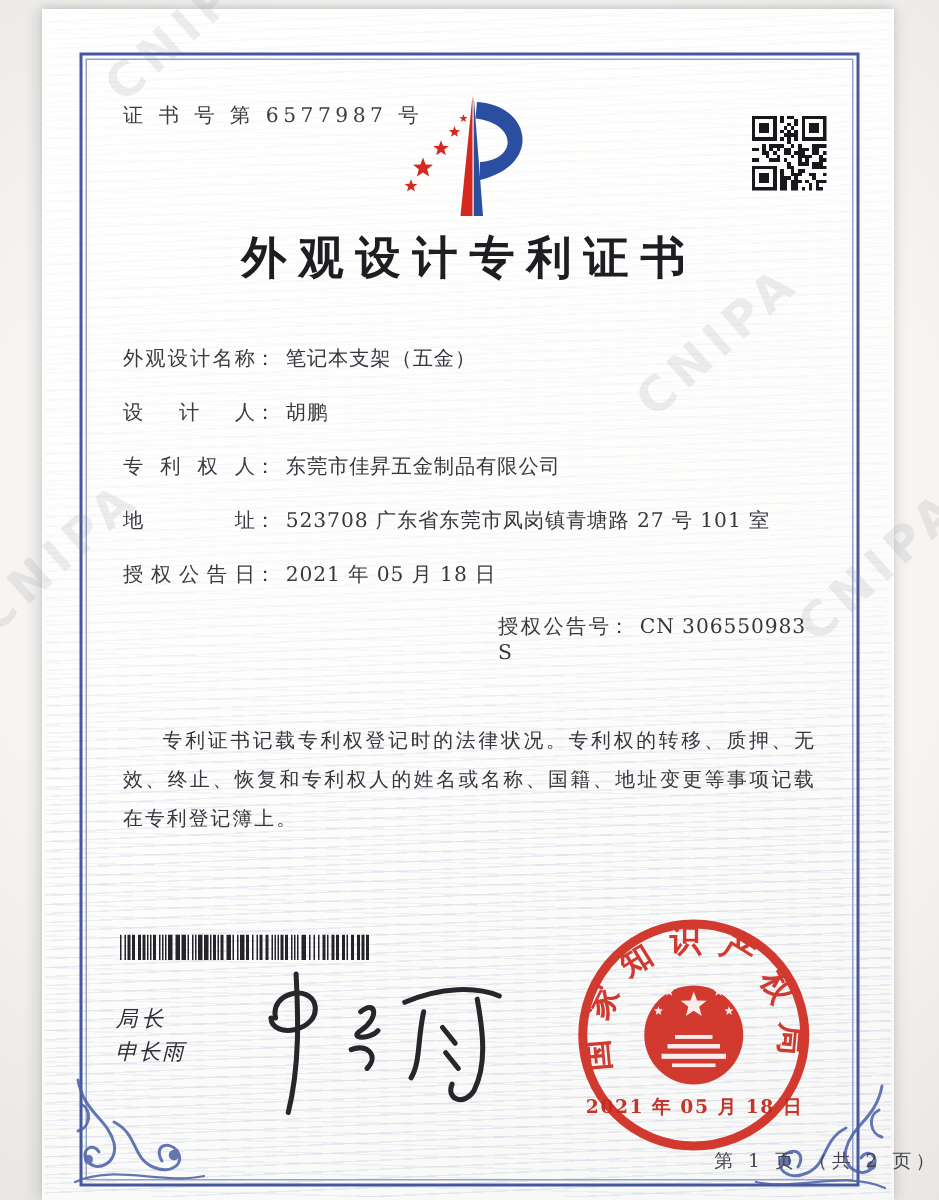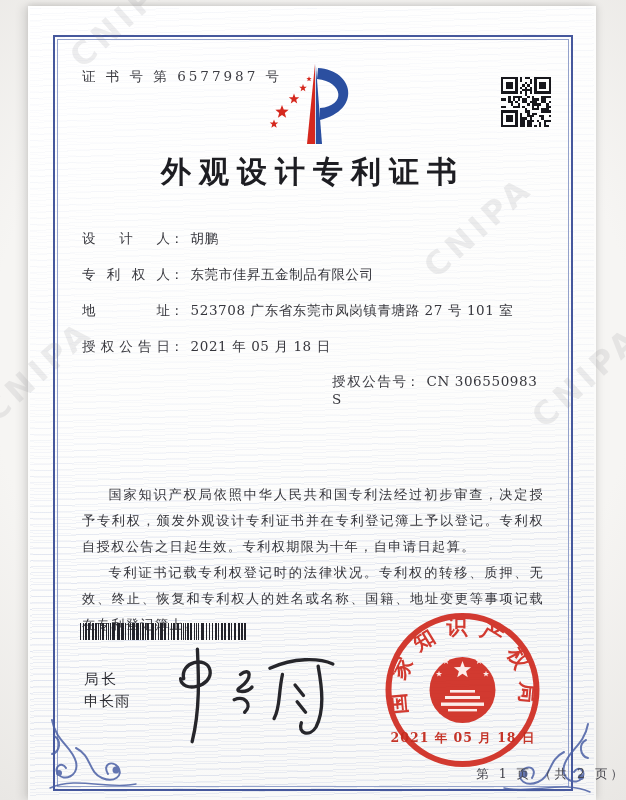--- a/index.html
+++ b/index.html
@@ -56,21 +56,21 @@
   .pair2 .f-lab{width:74px;}
 
   .paras{position:absolute;left:82px;top:482px;width:462px;}
   .paras p{
     margin:0;font-size:13.2px;line-height:26px;color:#36363c;
     text-indent:2em;text-align:justify;letter-spacing:1.4px;
   }
 
   .barcode{position:absolute;left:80px;top:623px;width:172px;height:17px;}
 
-  .sig-block{position:absolute;left:84px;top:670px;font-size:14.5px;color:#2e2e34;letter-spacing:3px;}
+  .sig-block{position:absolute;left:77px;top:670px;font-size:14.5px;color:#2e2e34;letter-spacing:3px;font-style:italic;}
   .sig-block .line2{margin-top:3px;letter-spacing:1px;}
   .signature{position:absolute;left:152px;top:643px;width:200px;height:105px;z-index:9;}
 
   .seal{position:absolute;left:378px;top:606px;width:170px;height:170px;z-index:12;mix-blend-mode:multiply;}
   .seal svg{position:absolute;inset:0;}
   .seal-date{
     position:absolute;left:0;top:124px;width:100%;text-align:center;
     font-size:12.5px;color:#c22a1d;letter-spacing:1px;font-weight:600;opacity:.95;
   }
 
@@ -363,38 +363,40 @@
         <rect x="14" y="20" width="1" height="1" fill="#17171c"></rect>
         <rect x="16" y="20" width="1" height="1" fill="#17171c"></rect>
         <rect x="18" y="20" width="1" height="1" fill="#17171c"></rect>
         <rect x="19" y="20" width="1" height="1" fill="#17171c"></rect>
       </svg>
 
     <div class="title">外观设计专利证书</div>
 
     <div class="fields">
       <div class="f-row">
+        <span class="f-lab">外观设计名称</span><span class="f-colon">：</span><span class="f-val">笔记本支架（五金）</span>
+      </div>
+      <div class="f-row">
         <span class="f-lab">设计人</span><span class="f-colon">：</span><span class="f-val">胡鹏</span>
       </div>
       <div class="f-row">
         <span class="f-lab">专利权人</span><span class="f-colon">：</span><span class="f-val">东莞市佳昇五金制品有限公司</span>
       </div>
       <div class="f-row">
         <span class="f-lab">地址</span><span class="f-colon">：</span><span class="f-val">523708 广东省东莞市凤岗镇青塘路 27 号 101 室</span>
       </div>
       <div class="f-row">
         <span class="f-lab">授权公告日</span><span class="f-colon">：</span><span class="f-val">2021 年 05 月 18 日</span>
         <span class="pair2">
           <span class="f-lab">授权公告号</span><span class="f-colon">：</span><span class="f-val">CN 306550983 S</span>
         </span>
       </div>
     </div>
 
     <div class="paras">
-      <p>国家知识产权局依照中华人民共和国专利法经过初步审查，决定授予专利权，颁发外观设计专利证书并在专利登记簿上予以登记。专利权自授权公告之日起生效。专利权期限为十年，自申请日起算。</p>
       <p>专利证书记载专利权登记时的法律状况。专利权的转移、质押、无效、终止、恢复和专利权人的姓名或名称、国籍、地址变更等事项记载在专利登记簿上。</p>
     </div>
 
     <svg class="barcode" id="barcode-svg" viewBox="0 0 172 17" preserveAspectRatio="none">
         <rect x="0" y="0" width="1" height="17" fill="#23232a"></rect>
         <rect x="3" y="0" width="1" height="17" fill="#23232a"></rect>
         <rect x="5" y="0" width="2" height="17" fill="#23232a"></rect>
         <rect x="8" y="0" width="2" height="17" fill="#23232a"></rect>
         <rect x="12" y="0" width="2" height="17" fill="#23232a"></rect>
         <rect x="15" y="0" width="2" height="17" fill="#23232a"></rect>

